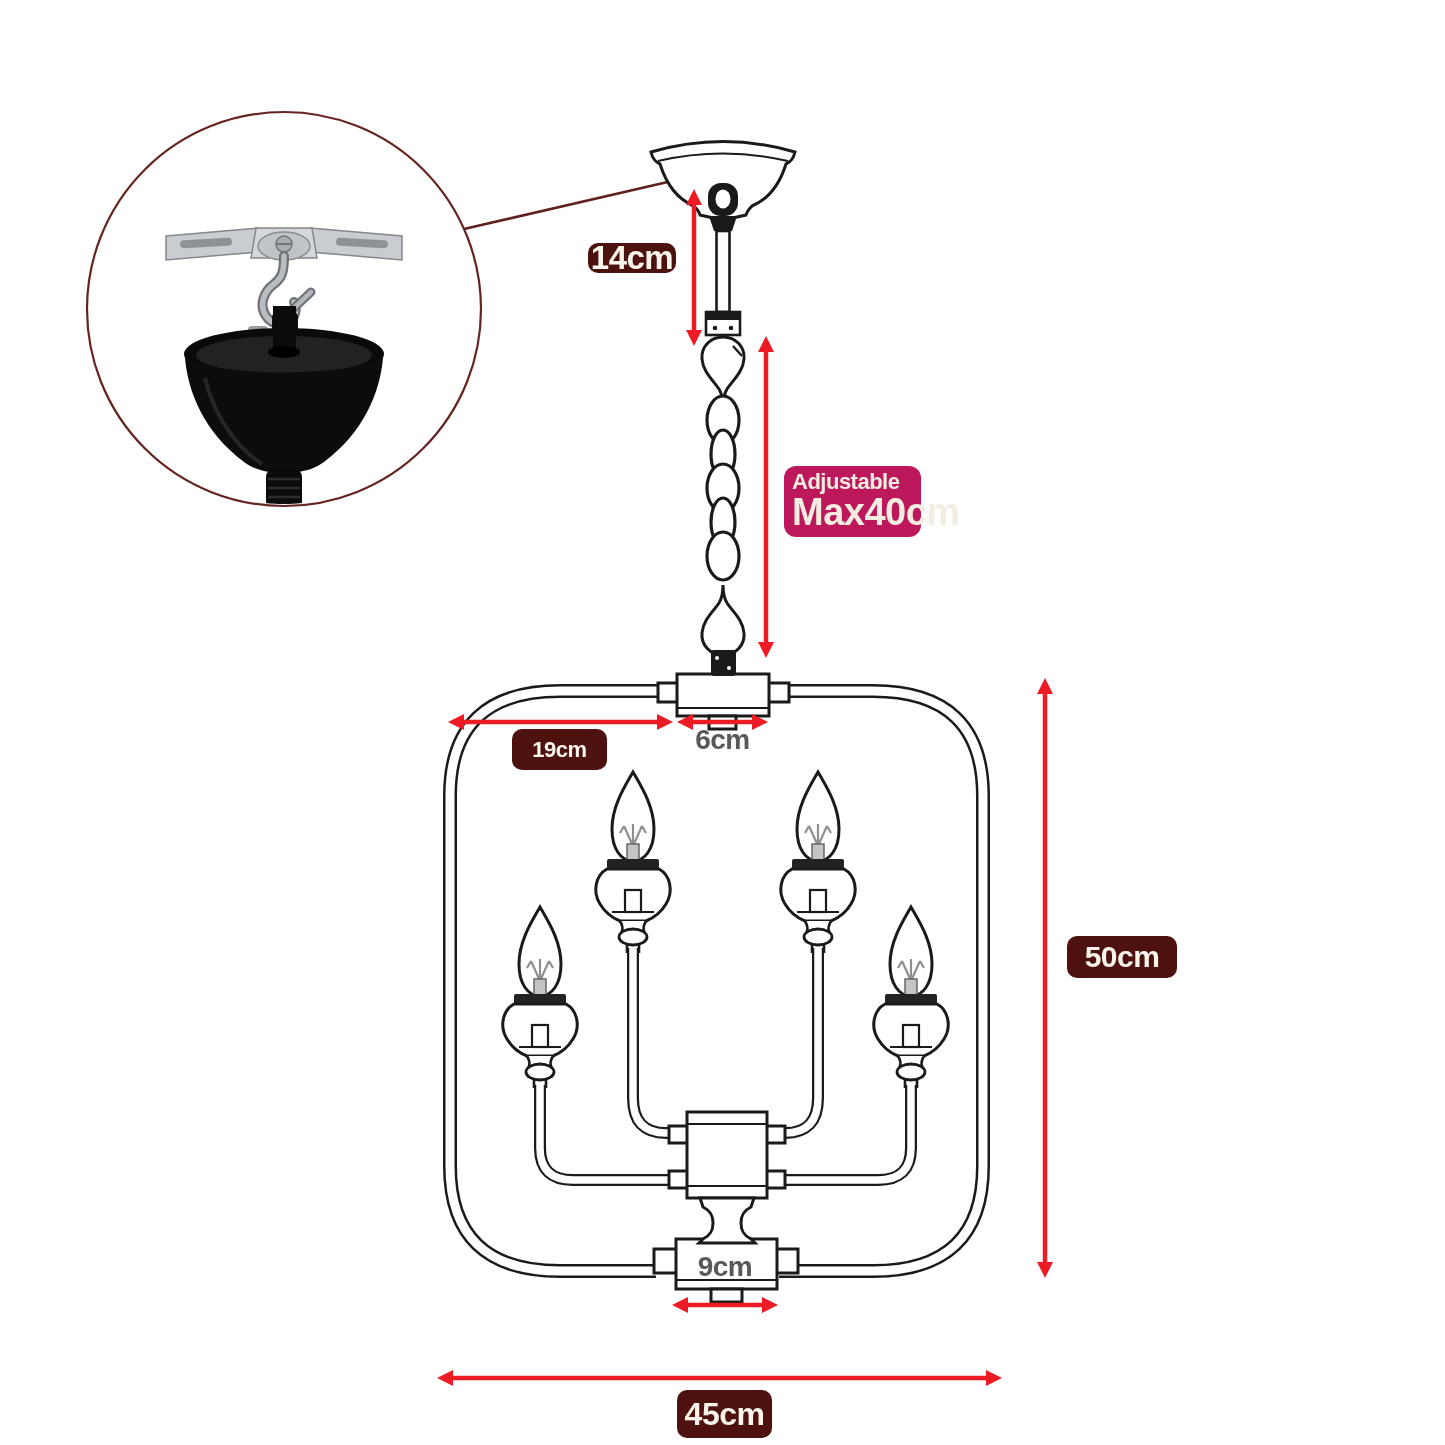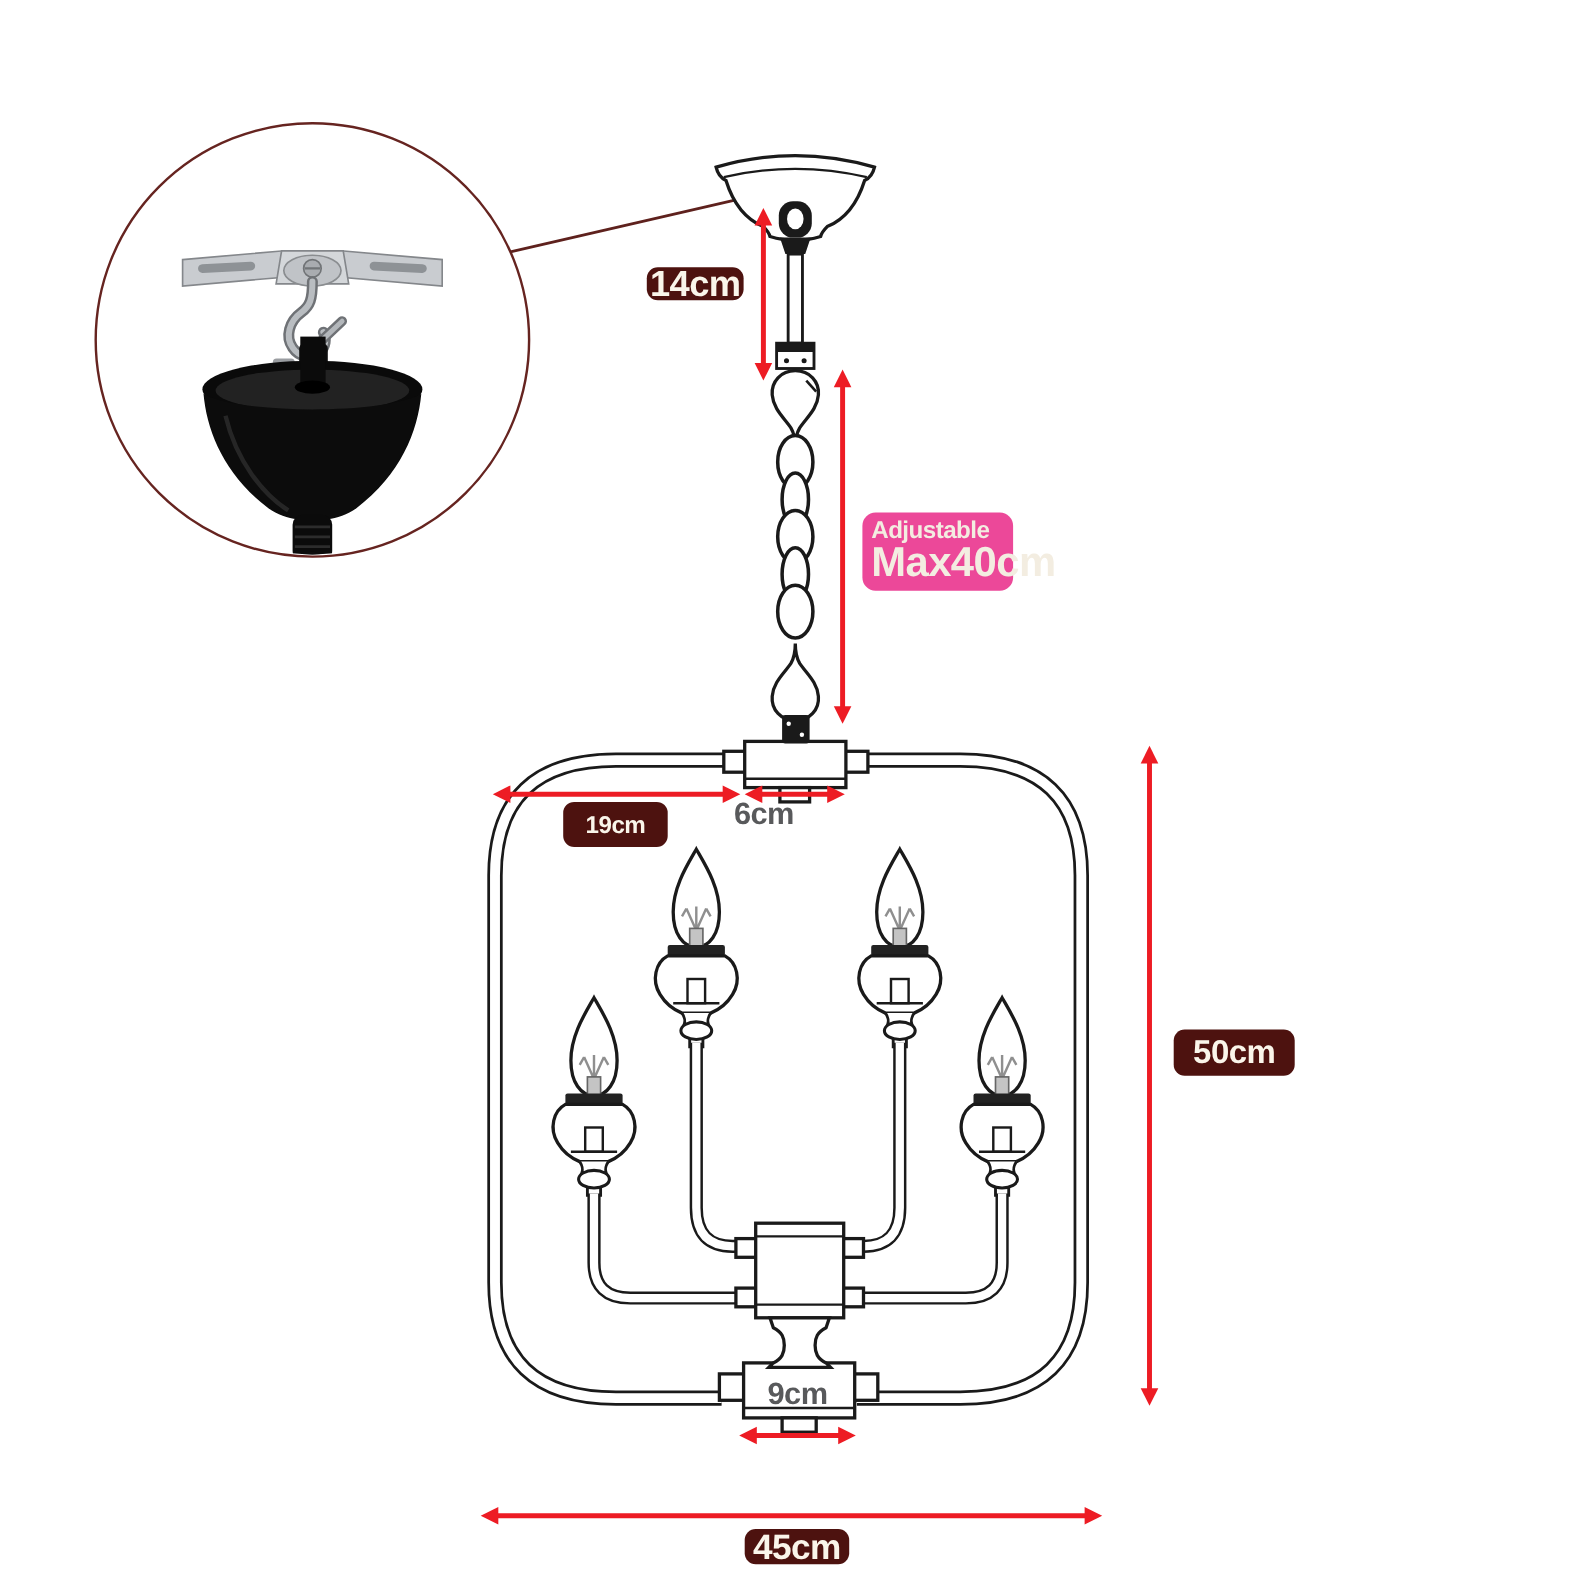--- a/index.html
+++ b/index.html
@@ -4,21 +4,21 @@
 <style>
   html,body{margin:0;padding:0;background:#ffffff;}
   #canvas{position:relative;width:1445px;height:1445px;background:#ffffff;overflow:hidden;
           font-family:"Liberation Sans", sans-serif;}
   #lineart{position:absolute;left:0;top:0;}
   .dim-label{position:absolute;background:#4d120f;color:#faf5ea;font-weight:700;
              display:flex;align-items:center;justify-content:center;
              border-radius:10px;letter-spacing:-0.5px;}
   .dim-gray{position:absolute;color:#58595b;font-weight:700;text-align:center;
             letter-spacing:-0.5px;}
-  .adj-box{position:absolute;background:#ec4899;color:#f3ede1;border-radius:12px;
+  .adj-box{position:absolute;background:#be185d;color:#f3ede1;border-radius:12px;
            display:flex;flex-direction:column;justify-content:center;
            padding:4px 8px;box-sizing:border-box;font-weight:700;}
   .adj-line1{font-size:22px;line-height:1.05;letter-spacing:-0.5px;}
   .adj-line2{font-size:38px;line-height:1.05;letter-spacing:-0.5px;}
 </style>
 </head>
 <body>
 
 <div id="canvas">
 
@@ -217,21 +217,21 @@
 
 <div class="dim-label" style="left:588px;top:243px;width:88px;height:30px;font-size:33px;">14cm</div>
 
 <div class="adj-box" style="left:784px;top:466px;width:137px;height:71px;">
   <span class="adj-line1">Adjustable</span>
   <span class="adj-line2">Max40cm</span>
 </div>
 
 <div class="dim-label" style="left:512px;top:729px;width:95px;height:41px;font-size:22px;">19cm</div>
 
-<div class="dim-gray" style="left:649px;top:724px;width:91px;font-size:28px;">6cm</div>
+<div class="dim-gray" style="left:677px;top:724px;width:91px;font-size:28px;">6cm</div>
 
 <div class="dim-label" style="left:1067px;top:936px;width:110px;height:42px;font-size:30px;">50cm</div>
 
 <div class="dim-gray" style="left:672px;top:1251px;width:106px;font-size:28px;">9cm</div>
 
-<div class="dim-label" style="left:677px;top:1390px;width:95px;height:32px;font-size:32px;">45cm</div>
+<div class="dim-label" style="left:677px;top:1390px;width:95px;height:48px;font-size:32px;">45cm</div>
 
 </div>
 
 </body></html>

